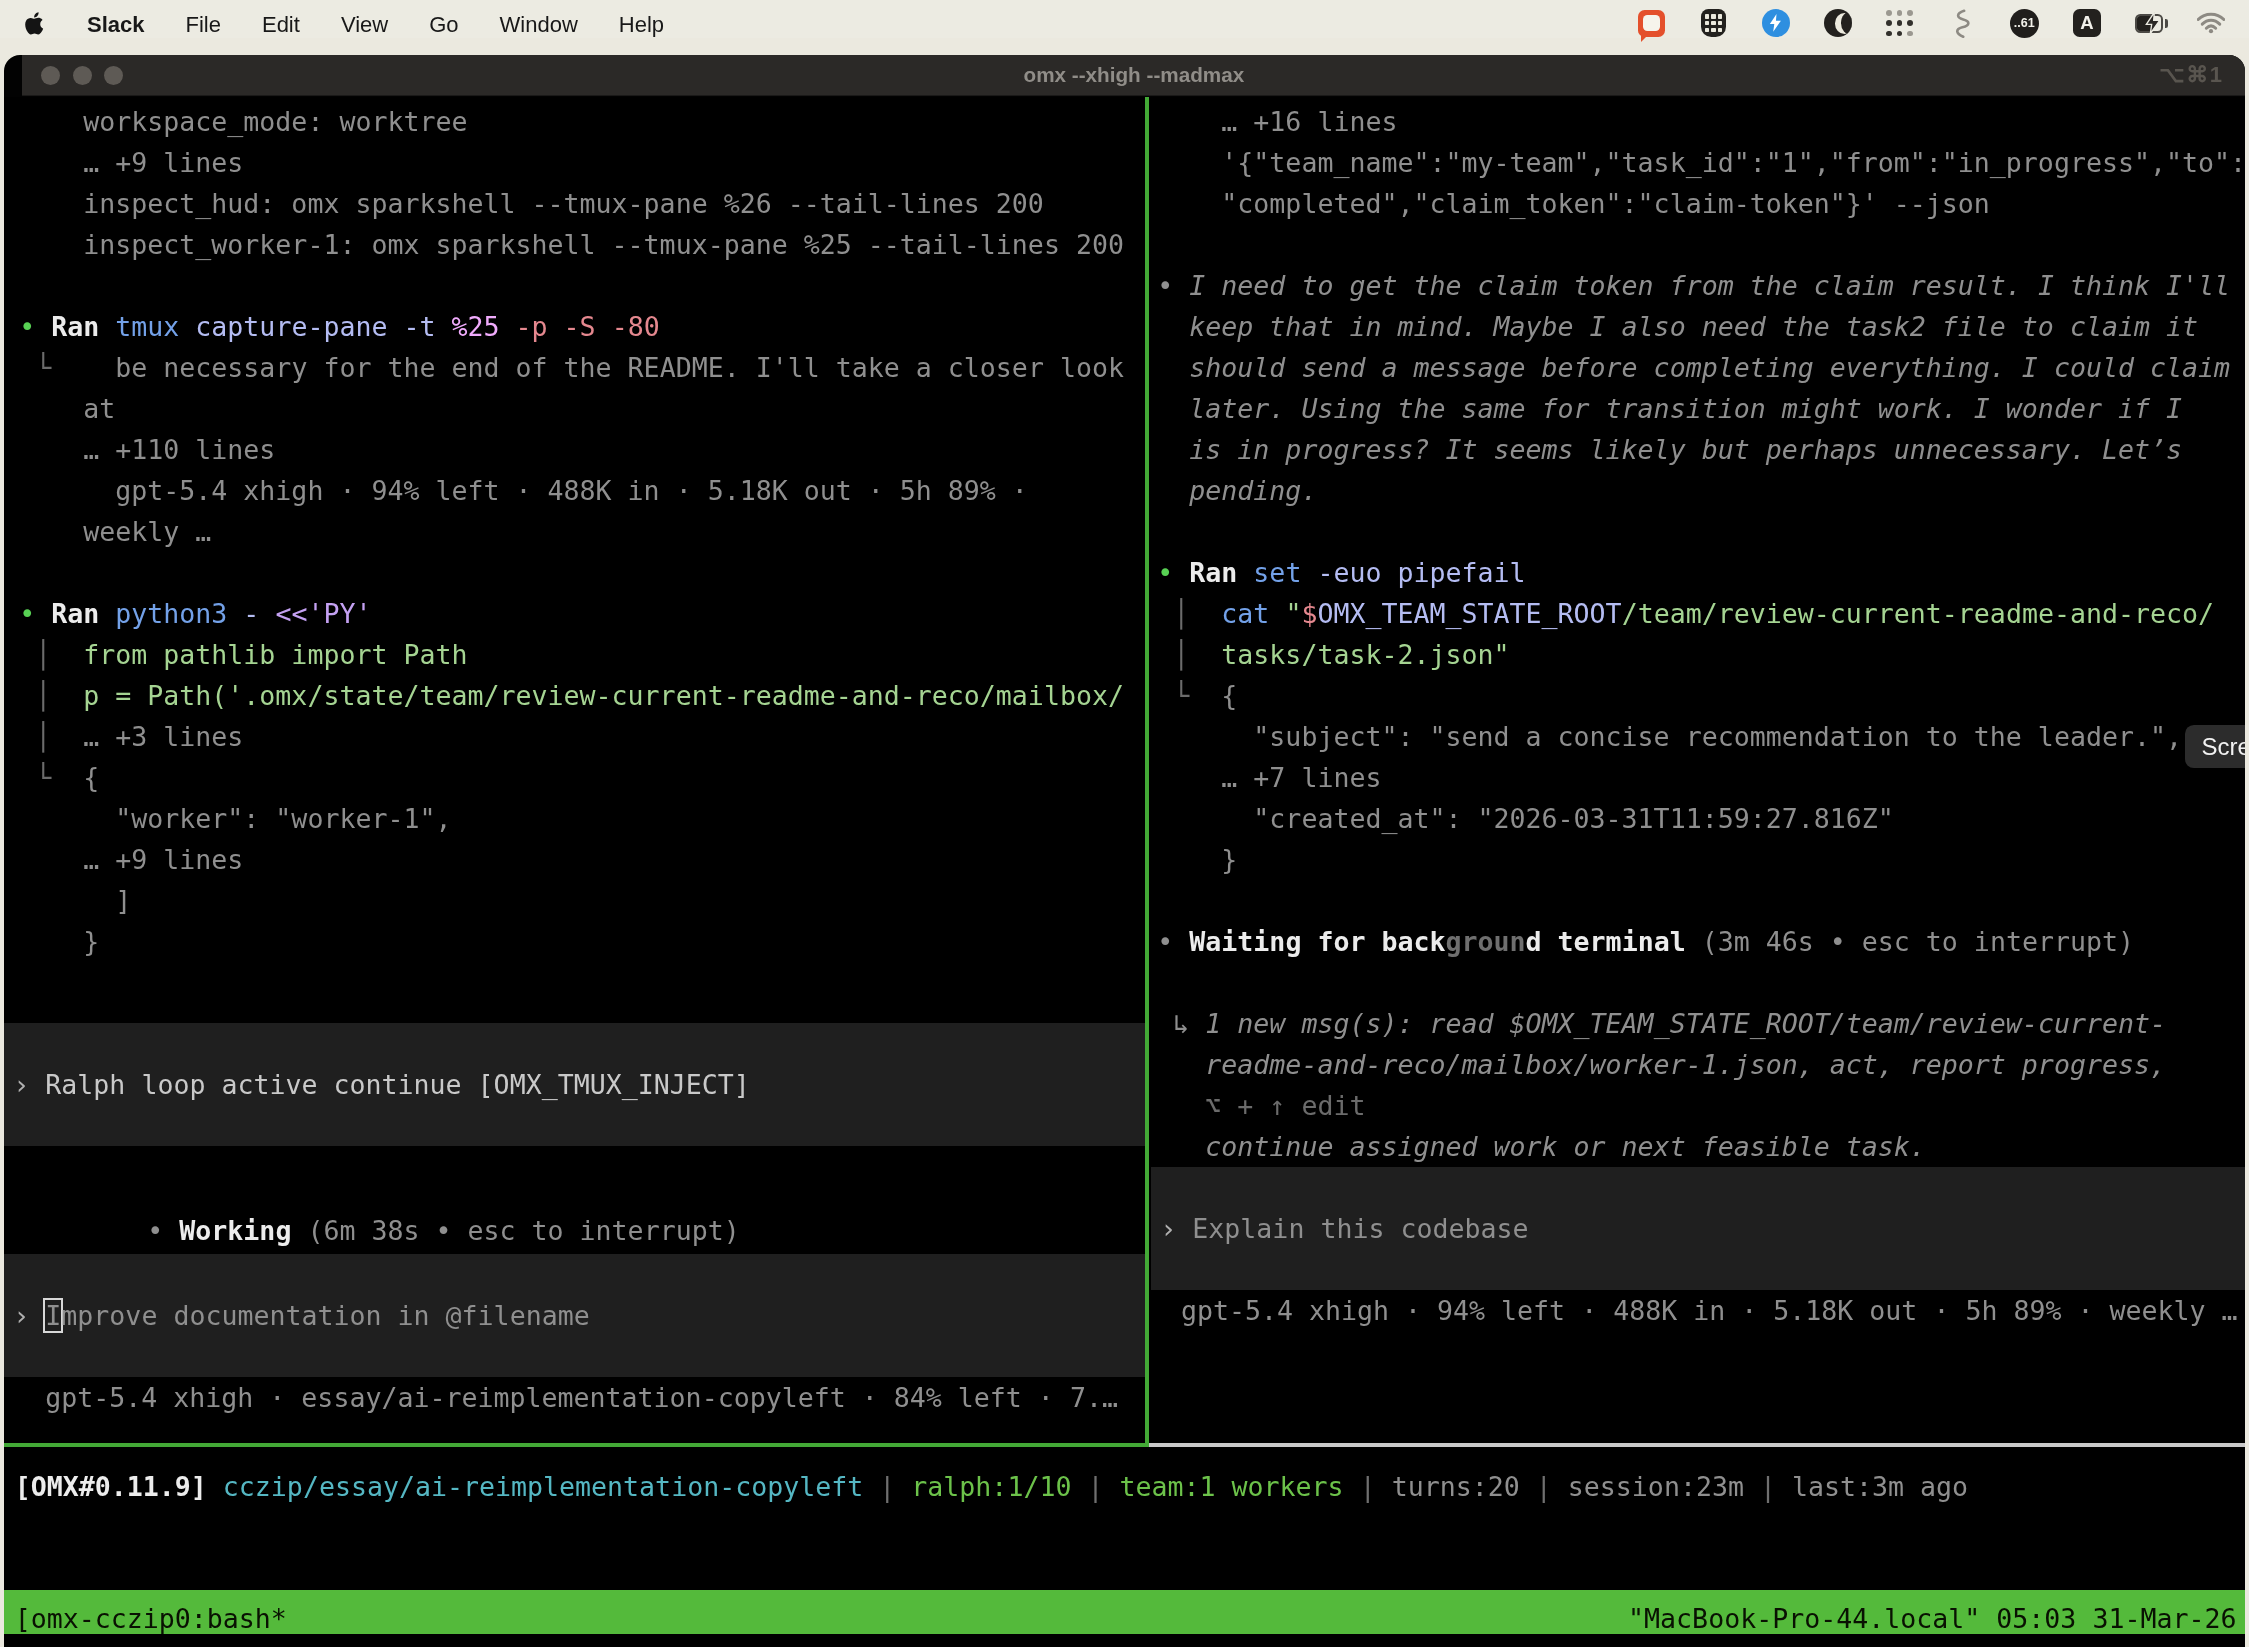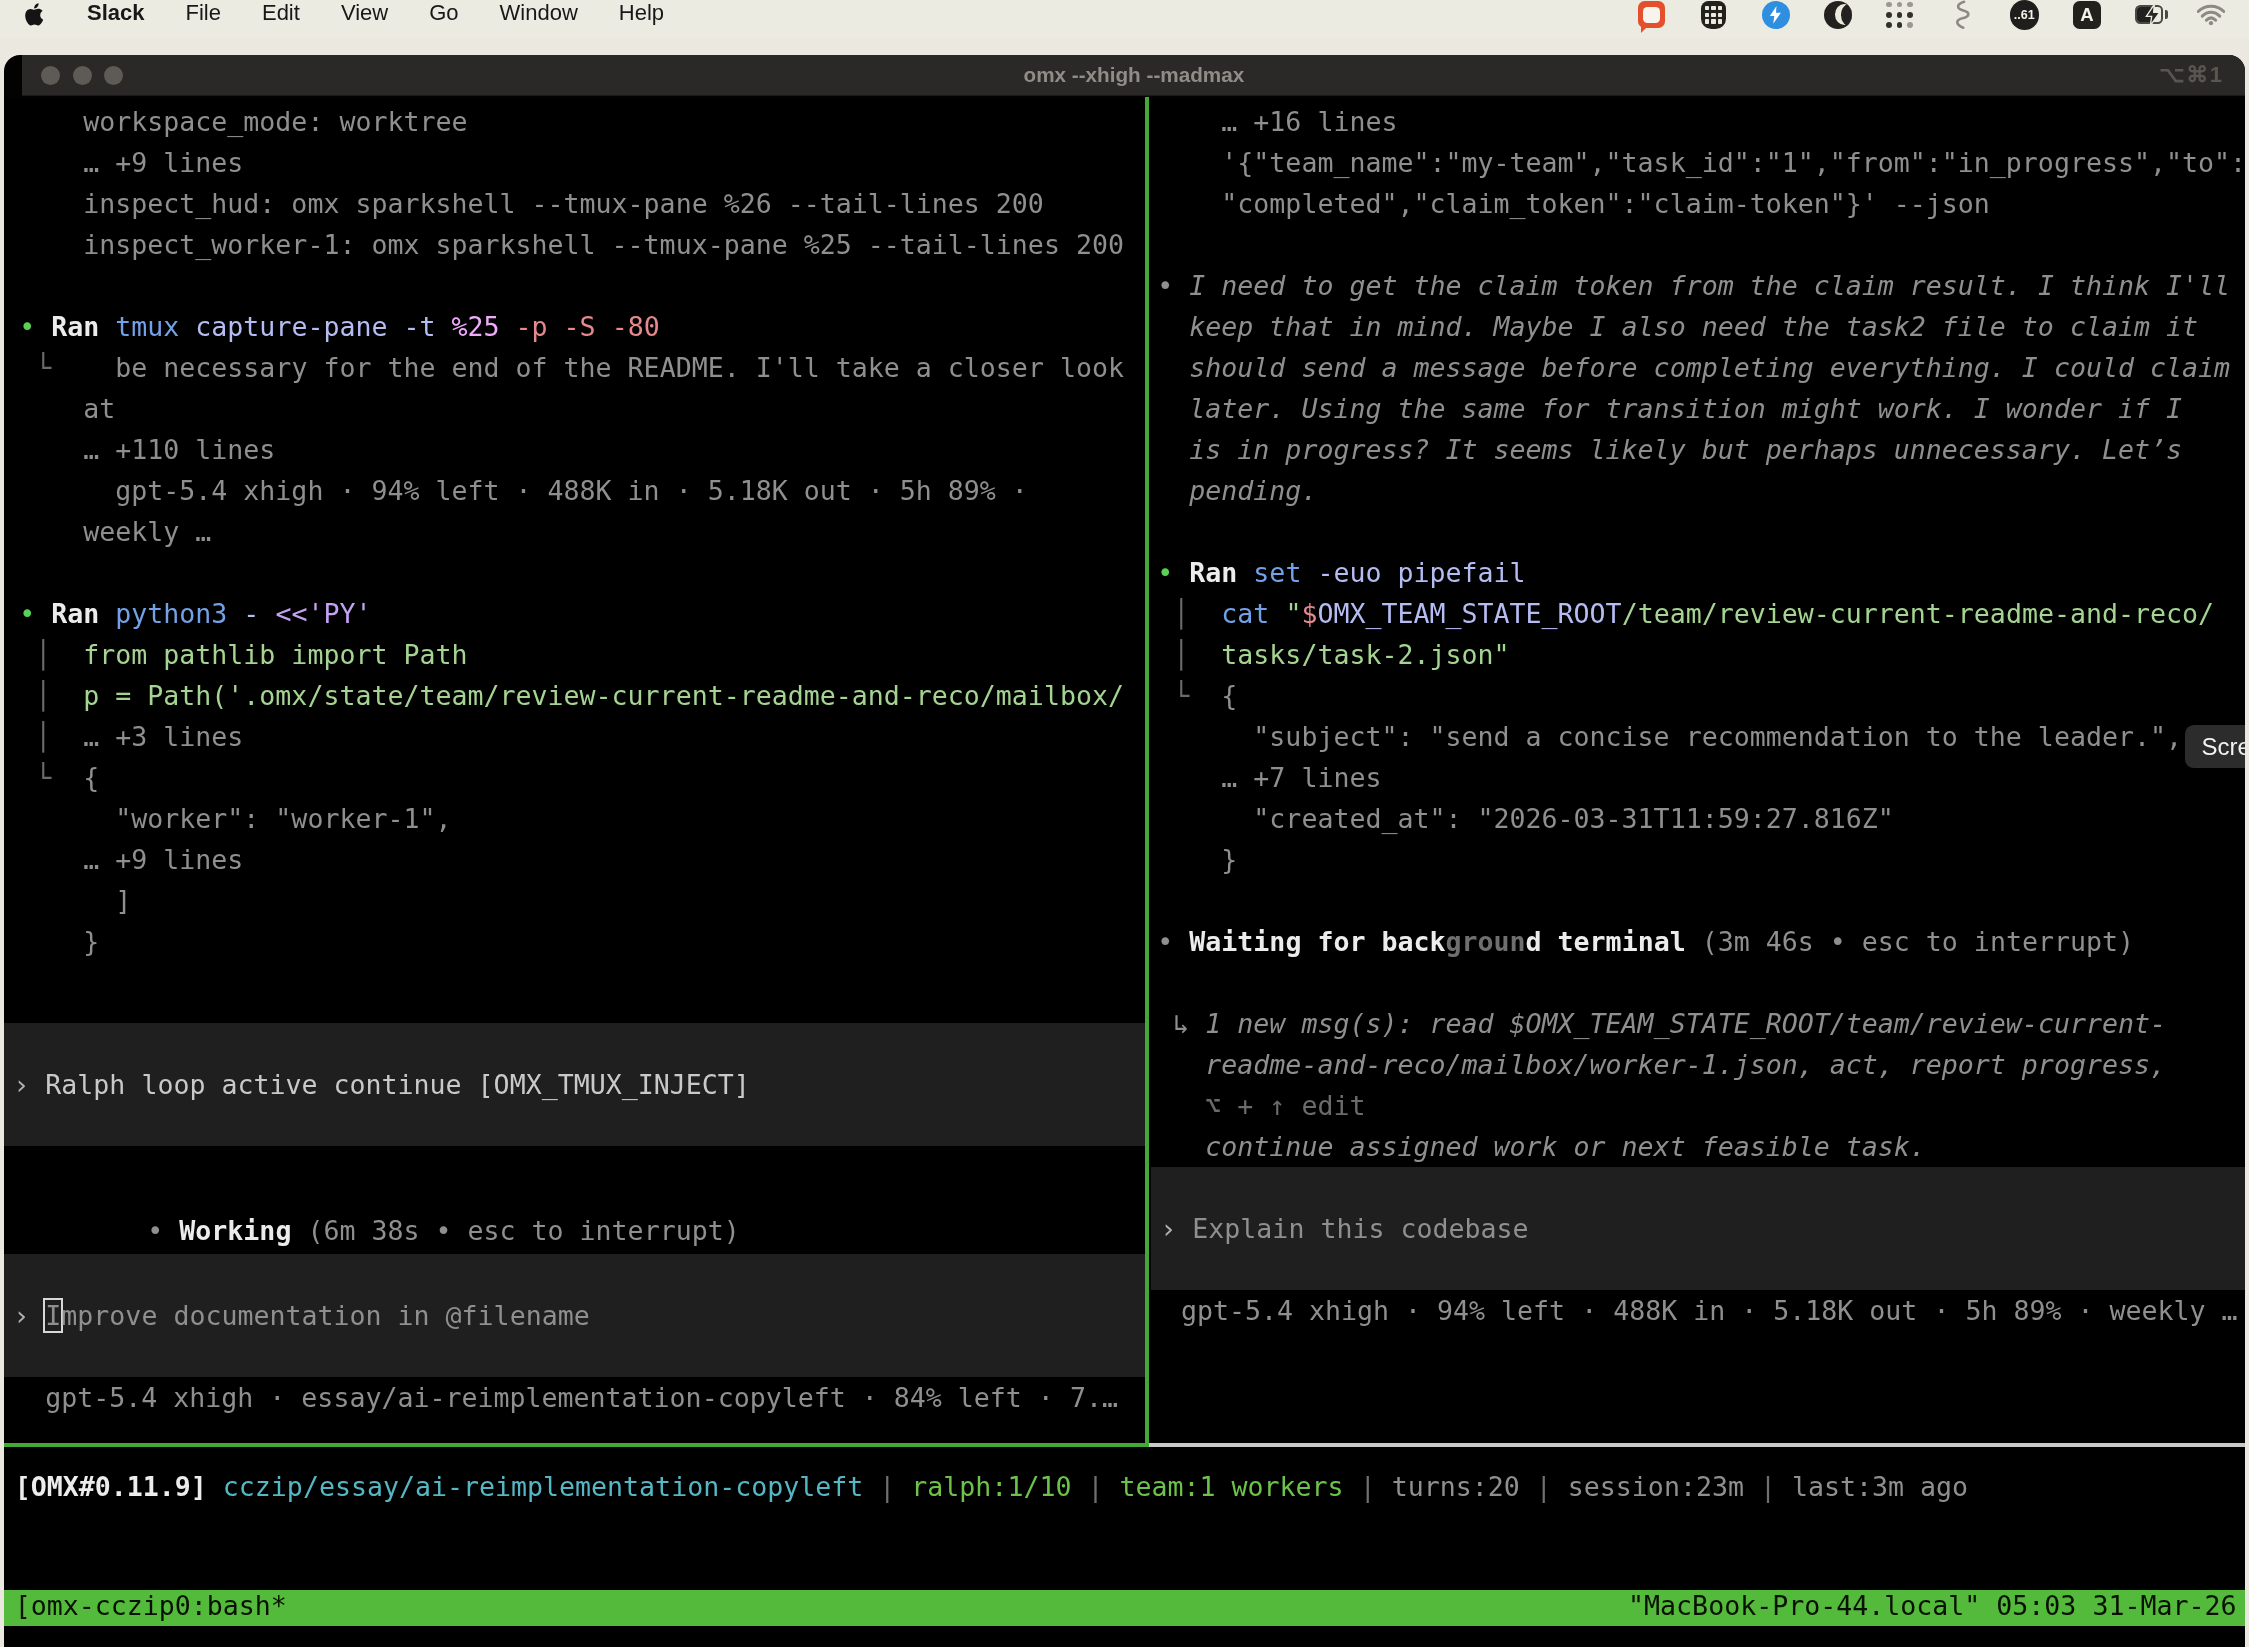--- a/index.html
+++ b/index.html
@@ -1,21 +1,21 @@
 <!DOCTYPE html>
 <html style="font-size:11.8px"><head>
 <meta charset="utf-8">
 <style>
   * { margin:0; padding:0; box-sizing:border-box; }
   html,body { width:2250px; height:1648px; overflow:hidden; }
   body { background:#ebe9df; font-family:"Liberation Sans", sans-serif; position:relative; }
 
   
   .menubar { position:absolute; top:0; left:0; width:100%; height:38px; background:#ecebe2;
-             display:flex; align-items:flex-start; padding:0 25px; color:#181818; font-size:22px; }
+             display:flex; align-items:flex-end; padding:0 25px; color:#181818; font-size:22px; }
   .menubar .apple { width:25px; height:29.5px; margin-right:37px; display:flex; align-items:center; }
   .menu-item { margin-right:41px; }
   .menu-item.app { font-weight:700; }
   .menu-right { margin-left:auto; display:flex; align-items:center; gap:34px; }
   .mb-icon { width:28px; height:28px; display:flex; align-items:center; justify-content:center; }
 
   .rec-badge { width:26.6px; height:26.6px; background:#e4502c; border-radius:6.6px; position:relative; }
   .rec-badge::before { content:""; position:absolute; inset:5.2px; background:#f6f4ec; border-radius:4.4px; }
   .rec-badge::after { content:""; position:absolute; left:3px; bottom:-5.2px; border:5.9px solid transparent;
                       border-top-color:#e4502c; border-left-color:#e4502c; }
@@ -85,22 +85,22 @@
   .cursor { outline:2.2px solid #d8d8d8; outline-offset:0.7px; }
   .status-row { height:41px; line-height:41px; white-space:pre; color:#8f8f8f; padding-left:26px; }
   .pane-right .status-row { padding-left:23.6px; }
 
   .v-divider { position:absolute; left:1141px; top:0; width:3.7px; height:1346px; background:#43a936; }
   .h-border-left  { position:absolute; top:1346px; left:0; width:1145px; height:3.7px; background:#43a936; }
   .h-border-right { position:absolute; top:1346px; left:1145px; right:0; height:3.7px; background:#c9c9c9; }
 
   .hud { position:absolute; top:1369px; left:0; right:0; height:41px; line-height:41px;
          white-space:pre; padding-left:10.3px; }
-  .tmux-bar { position:absolute; top:1493px; left:0; right:0; height:36px; background:#54ba3b;
-              color:#091102; display:flex; align-items:flex-start; padding:0 8.9px 0 10.3px;
+  .tmux-bar { position:absolute; top:1493px; left:0; right:0; height:44px; background:#54ba3b;
+              color:#091102; display:flex; align-items:flex-end; padding:0 8.9px 0 10.3px;
               white-space:pre; font-size:26.6px;gap:48px; }
   .tmux-right { margin-left:auto; }
 
   .tooltip { position:absolute; left:2181px; top:670px; width:103px; height:43px; background:#2c2c2c;
              border-radius:8.9px; color:#f2f2f2; font-family:"Liberation Sans", sans-serif;
              font-size:24px; display:flex; align-items:center; padding-left:16px; }
 </style>
 </head>
 <body>
 

